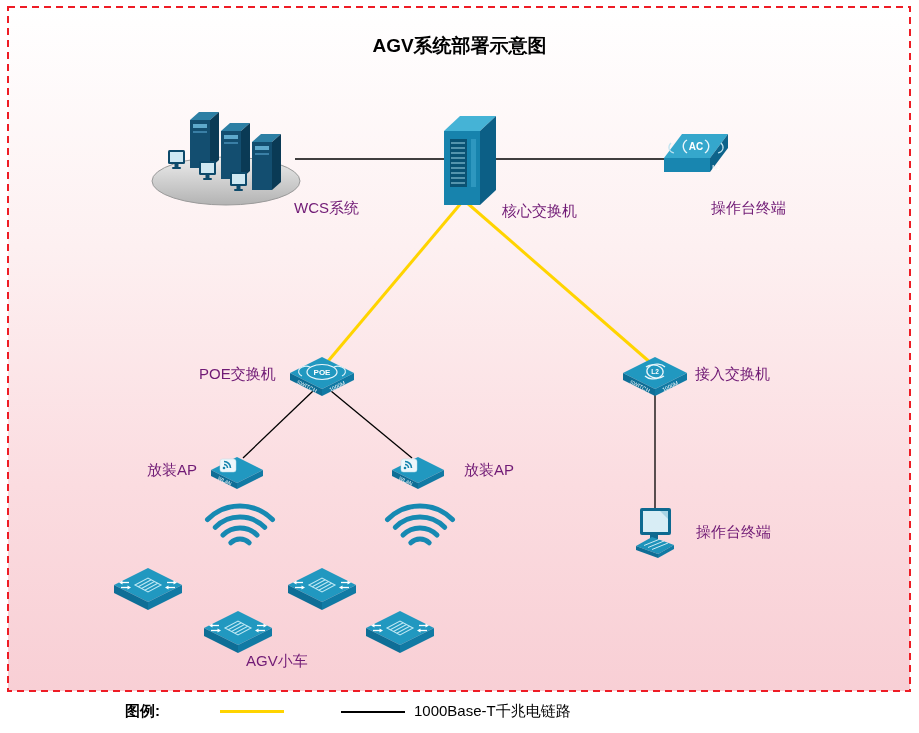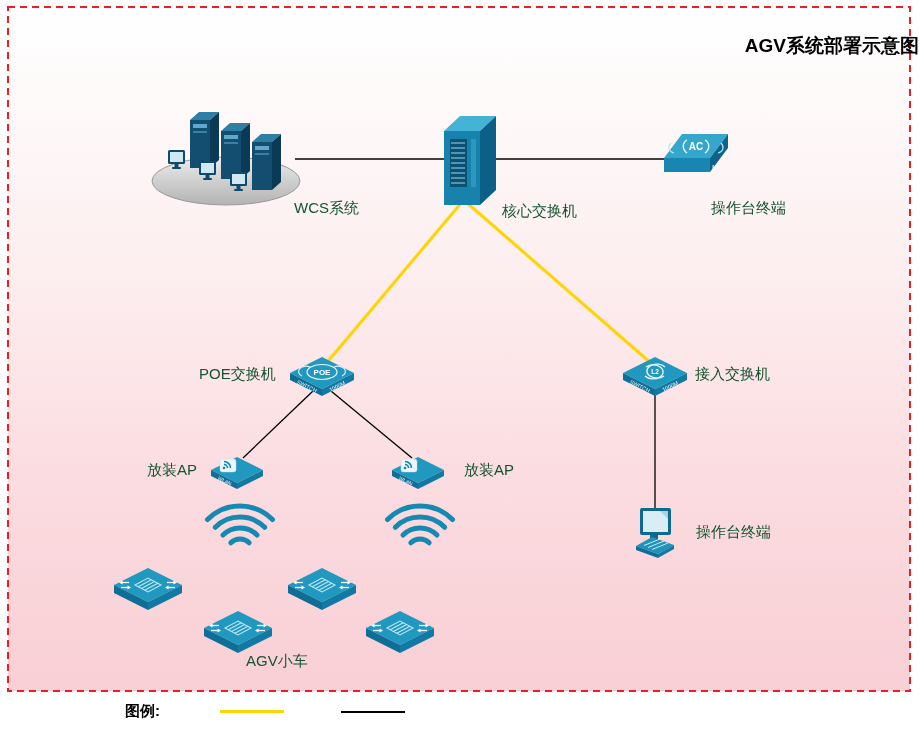--- a/index.html
+++ b/index.html
@@ -7,24 +7,24 @@
   body {
     width: 919px; height: 733px;
     font-family: "Liberation Sans", "DejaVu Sans", sans-serif;
     position: relative; overflow: hidden;
   }
   .canvas { position: relative; width: 919px; height: 733px; background: #fff; }
   .diagram-svg { position: absolute; left: 0; top: 0; }
   svg text { font-family: "Liberation Sans", "DejaVu Sans", sans-serif; }
   .title {
     position: absolute; left: 0; right: 0; top: 33px;
-    text-align: right; font-size: 19px; font-weight: 700; color: #000;
+    text-align: center; font-size: 19px; font-weight: 700; color: #000;
   }
   .node-label {
-    position: absolute; font-size: 15px; color: #14532d; white-space: nowrap;
+    position: absolute; font-size: 15px; color: #701a75; white-space: nowrap;
   }
   .legend {
     position: absolute; left: 125px; top: 702px;
     display: flex; align-items: center; font-size: 15px; color: #000;
   }
   .legend-title { font-weight: 700; margin-right: 60px; text-align: center; }
   .swatch { display: inline-block; width: 64px; margin-right: 9px; }
   .swatch.optical { height: 3px; background: #ffd400; }
   .swatch.electrical { height: 2px; background: #000; margin-left: 48px; }
 </style>
@@ -214,15 +214,16 @@
   <div class="node-label" style="left:695px; top:365px;">接入交换机</div>
   <div class="node-label" style="left:147px; top:461px;">放装AP</div>
   <div class="node-label" style="left:464px; top:461px;">放装AP</div>
   <div class="node-label" style="left:696px; top:523px;">操作台终端</div>
   <div class="node-label" style="left:246px; top:652px;">AGV小车</div>
 
   <div class="legend">
     <span class="legend-title">图例:</span>
     <span class="swatch optical"></span>
     <span class="swatch electrical"></span>
+    <span class="legend-label">1000Base-T千兆电链路</span>
   </div>
 
 </div>
 
 </body></html>

